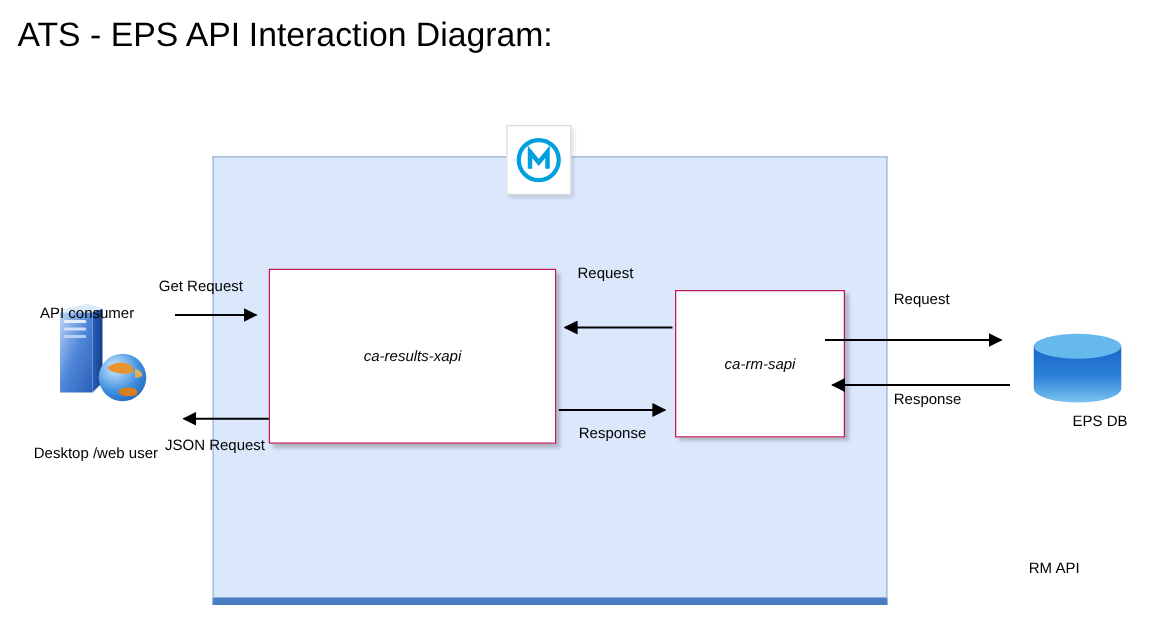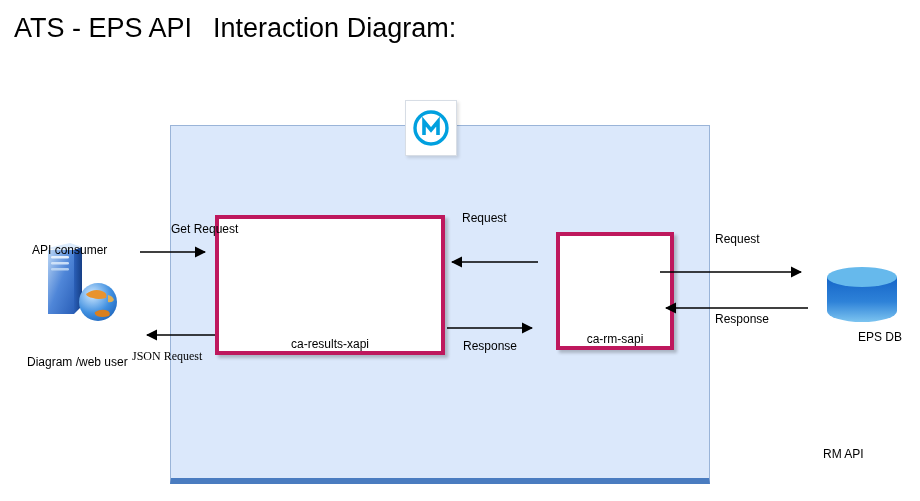--- a/index.html
+++ b/index.html
@@ -5,53 +5,53 @@
   html,body{margin:0;padding:0;}
   body{
     width:920px;height:501px;position:relative;background:#ffffff;
     font-family:"Liberation Sans", sans-serif;color:#000;overflow:hidden;
   }
   .abs{position:absolute;}
 
   
   .page-title{left:14px;top:12px;font-size:27px;line-height:1.2;white-space:nowrap;}
   .page-title .t-bold{font-weight:normal;}
-  .page-title .t-reg{font-weight:normal;margin-left:21px;}
+  .page-title .t-reg{font-weight:normal;margin-left:7px;}
 
   
   .mule-container{
     left:170px;top:125px;width:540px;height:359px;
     background:#dbe8fb;
     border:1px solid #9ab4d8;
     border-bottom:6px solid #4a7cc0;
     box-sizing:border-box;
   }
 
   
   .mule-badge{
     left:405px;top:100px;width:52px;height:56px;background:#ffffff;
     border:1px solid #d7dde5;box-shadow:2px 2px 3px rgba(0,0,0,0.12);
     display:flex;align-items:center;justify-content:center;box-sizing:border-box;
   }
 
   
   .api-box{
-    background:#ffffff;border:4px solid #be185d;box-sizing:border-box;
-    display:flex;align-items:flex-end;justify-content:center;
-    font-size:12px;box-shadow:3px 3px 3px rgba(0,0,0,0.22);
+    background:#ffffff;border:1px solid #be185d;box-sizing:border-box;
+    display:flex;align-items:center;justify-content:center;
+    font-size:12px;box-shadow:3px 3px 3px rgba(0,0,0,0.22);font-style:italic;
   }
   .xapi-box{left:215px;top:215px;width:230px;height:140px;}
-  .sapi-box{left:556px;top:232px;width:118px;height:118px;}
+  .sapi-box{left:540px;top:232px;width:136px;height:118px;}
 
   
   .lbl{font-size:12px;white-space:nowrap;}
   .api-consumer-label{left:32px;top:211px;margin-top:32px;}
   .desktop-user-label{left:27px;top:355px;}
-  .get-request-label{left:127px;top:222px;margin-left:44px;}
-  .json-request-label{left:132px;top:349px;font-family:Liberation Serif, serif;}
+  .get-request-label{left:127px;top:222px;}
+  .json-request-label{left:132px;top:349px;}
   .request-mid-label{left:462px;top:211px;}
   .response-mid-label{left:463px;top:339px;}
   .request-right-label{left:715px;top:232px;}
   .response-right-label{left:715px;top:312px;}
   .eps-db-label{left:822px;top:330px;width:80px;text-align:right;}
   .rm-api-label{left:823px;top:447px;}
 
   
   .consumer-icon-holder{left:40px;top:240px;}
   .db-icon-holder{left:826px;top:266px;}
@@ -139,21 +139,21 @@
   </defs>
   <line x1="140" y1="252" x2="205" y2="252" stroke="#000" stroke-width="1.6" marker-end="url(#arrowHead)"></line>
   <line x1="215" y1="335" x2="147" y2="335" stroke="#000" stroke-width="1.6" marker-end="url(#arrowHead)"></line>
   <line x1="538" y1="262" x2="452" y2="262" stroke="#000" stroke-width="1.6" marker-end="url(#arrowHead)"></line>
   <line x1="447" y1="328" x2="532" y2="328" stroke="#000" stroke-width="1.6" marker-end="url(#arrowHead)"></line>
   <line x1="660" y1="272" x2="801" y2="272" stroke="#000" stroke-width="1.6" marker-end="url(#arrowHead)"></line>
   <line x1="808" y1="308" x2="666" y2="308" stroke="#000" stroke-width="1.6" marker-end="url(#arrowHead)"></line>
 </svg>
 
 <div class="abs lbl api-consumer-label">API consumer</div>
-<div class="abs lbl desktop-user-label">Diagram /web user</div>
+<div class="abs lbl desktop-user-label">Desktop /web user</div>
 <div class="abs lbl get-request-label">Get Request</div>
 <div class="abs lbl json-request-label">JSON Request</div>
 <div class="abs lbl request-mid-label">Request</div>
 <div class="abs lbl response-mid-label">Response</div>
 <div class="abs lbl request-right-label">Request</div>
 <div class="abs lbl response-right-label">Response</div>
 <div class="abs lbl eps-db-label">EPS DB</div>
 <div class="abs lbl rm-api-label">RM API</div>
 
 </body></html>

